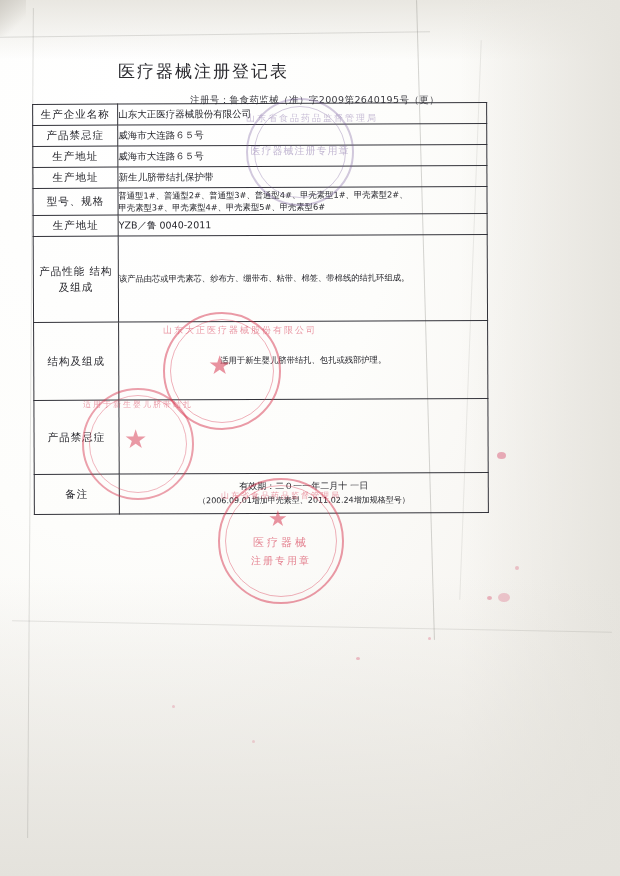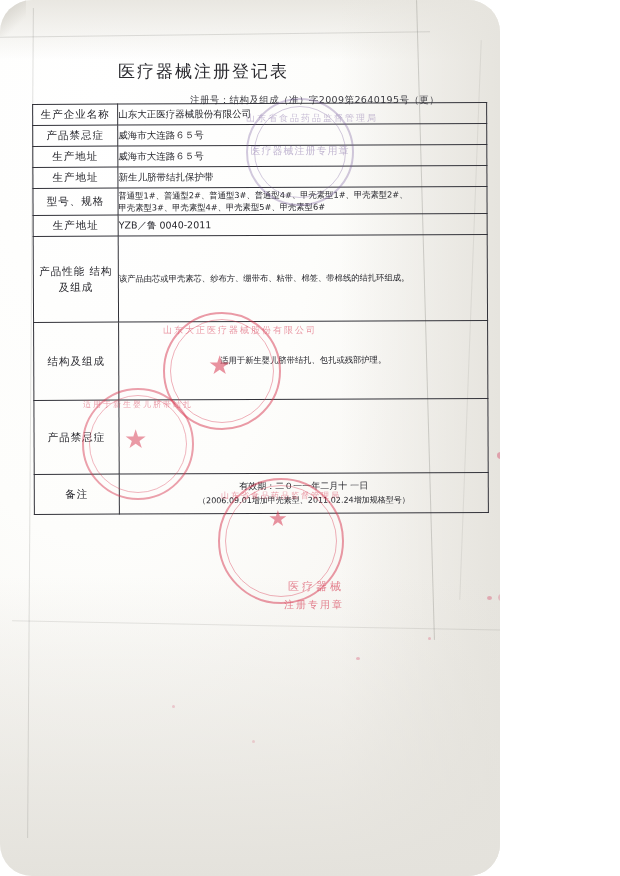--- a/index.html
+++ b/index.html
@@ -10,26 +10,25 @@
   body {
     width: 620px;
     height: 876px;
     overflow: hidden;
     font-family: "DejaVu Sans", sans-serif;
   }
 
   
   #scan {
     position: relative;
-    width: 500px;
+    width: 620px;
     height: 876px;
     background:
       radial-gradient(ellipse at 20% 12%, #ffffff 0%, #fdfdfb 40%, #f6f4f0 75%, #eceae4 100%);
     overflow: hidden;
-    border-radius: 32px;
   }
   
   .scan-shade-top {
     position: absolute;
     left: 0; top: 0; width: 620px; height: 60px;
     background: linear-gradient(to bottom, #e9e7e1 0%, rgba(255,255,255,0) 100%);
     pointer-events: none;
   }
   .scan-shade-bottom {
     position: absolute;
@@ -165,26 +164,25 @@
     width: 100%;
     text-align: center;
     color: rgba(214,52,78,0.6);
     font-size: 9px;
     letter-spacing: 2px;
     white-space: nowrap;
   }
   .stamp-text-straight {
     position: absolute;
     width: 100%;
-    text-align: right;
+    text-align: center;
     color: rgba(214,52,78,0.72);
     font-size: 11px;
     letter-spacing: 3px;
     white-space: nowrap;
-    margin-top: 44px;
   }
   .stamp-purple-text {
     position: absolute;
     width: 100%;
     text-align: center;
     color: rgba(122,96,158,0.55);
     font-size: 9px;
     letter-spacing: 2px;
     white-space: nowrap;
   }
@@ -208,21 +206,21 @@
   <div class="speck" style="left:497px; top:452px; width:9px; height:7px; background:rgba(216,80,110,0.45);"></div>
   <div class="speck" style="left:487px; top:596px; width:5px; height:4px; background:rgba(216,80,110,0.4);"></div>
   <div class="speck" style="left:356px; top:657px; width:4px; height:3px; background:rgba(216,80,110,0.35);"></div>
   <div class="speck" style="left:428px; top:637px; width:3px; height:3px; background:rgba(216,80,110,0.3);"></div>
   <div class="speck" style="left:498px; top:593px; width:12px; height:9px; background:rgba(216,80,110,0.28);"></div>
   <div class="speck" style="left:515px; top:566px; width:4px; height:4px; background:rgba(216,80,110,0.3);"></div>
   <div class="speck" style="left:172px; top:705px; width:3px; height:3px; background:rgba(216,80,110,0.25);"></div>
   <div class="speck" style="left:252px; top:740px; width:3px; height:3px; background:rgba(216,80,110,0.22);"></div>
 
   <div class="doc-title">医疗器械注册登记表</div>
-  <div class="reg-no">注册号：结构及组成（准）字2009第2640195号（更）</div>
+  <div class="reg-no">注册号：鲁食药监械（准）字2009第2640195号（更）</div>
 
   <table class="table">
     <tbody>
         <tr class="row-h-sm">
       <td class="lbl">生产企业名称</td>
       <td class="val">山东大正医疗器械股份有限公司</td>
     </tr>
     <tr class="row-h-sm">
       <td class="lbl">产品禁忌症</td>
       <td class="val">威海市大连路６５号</td>

